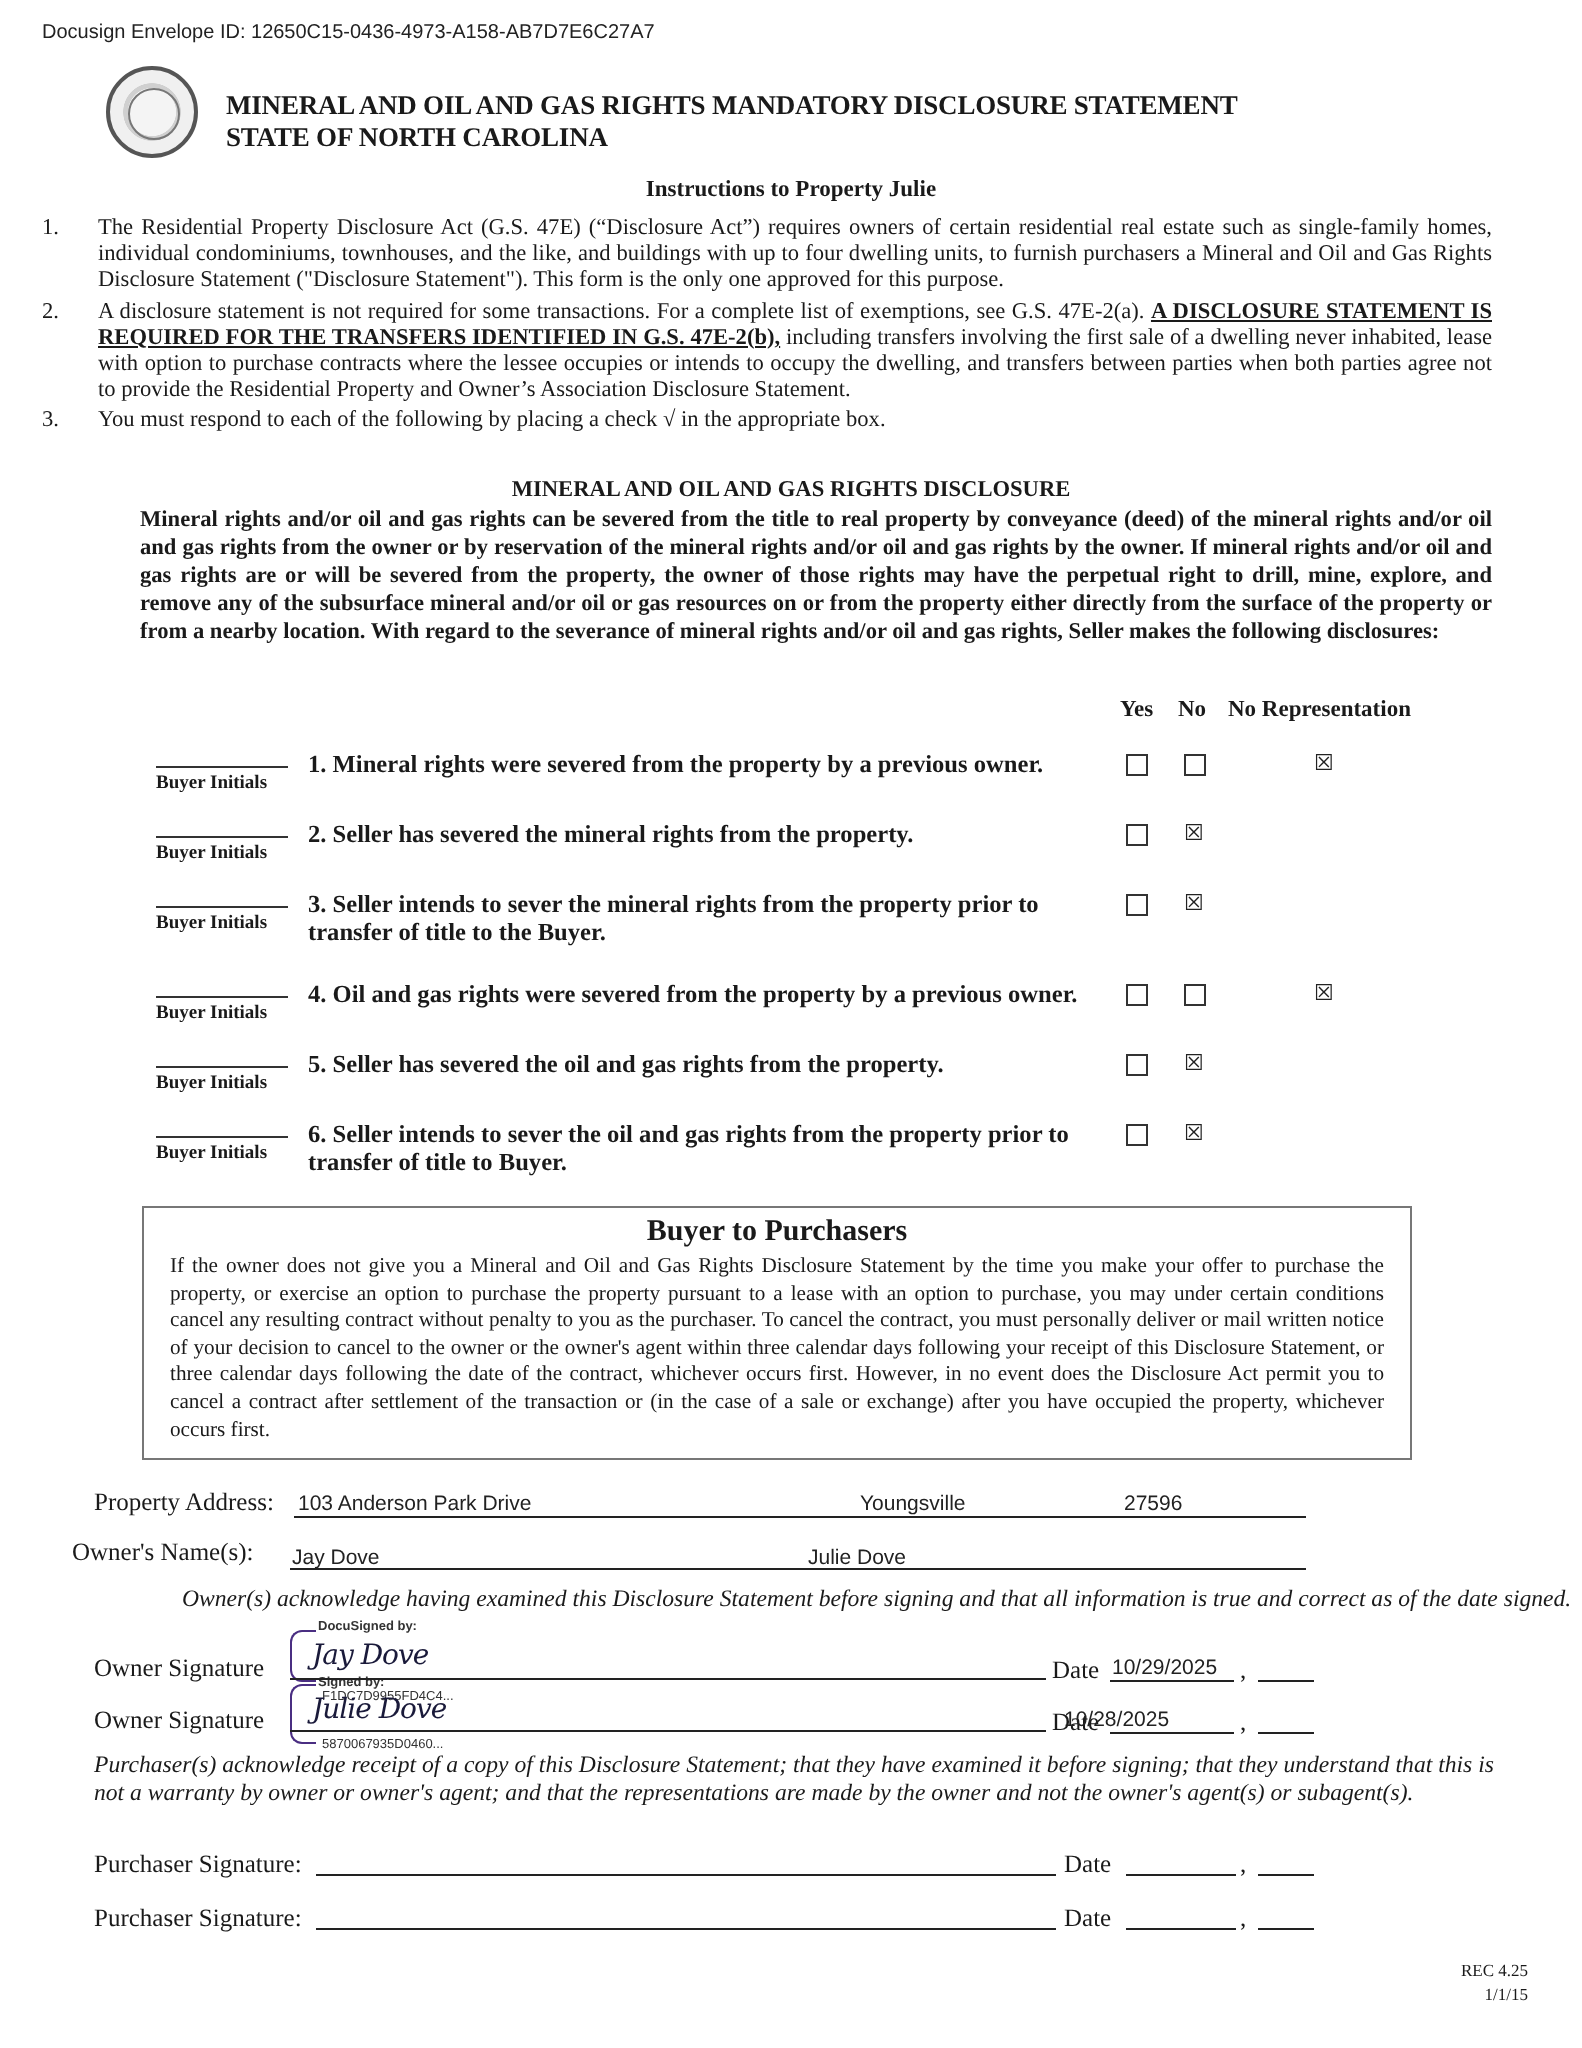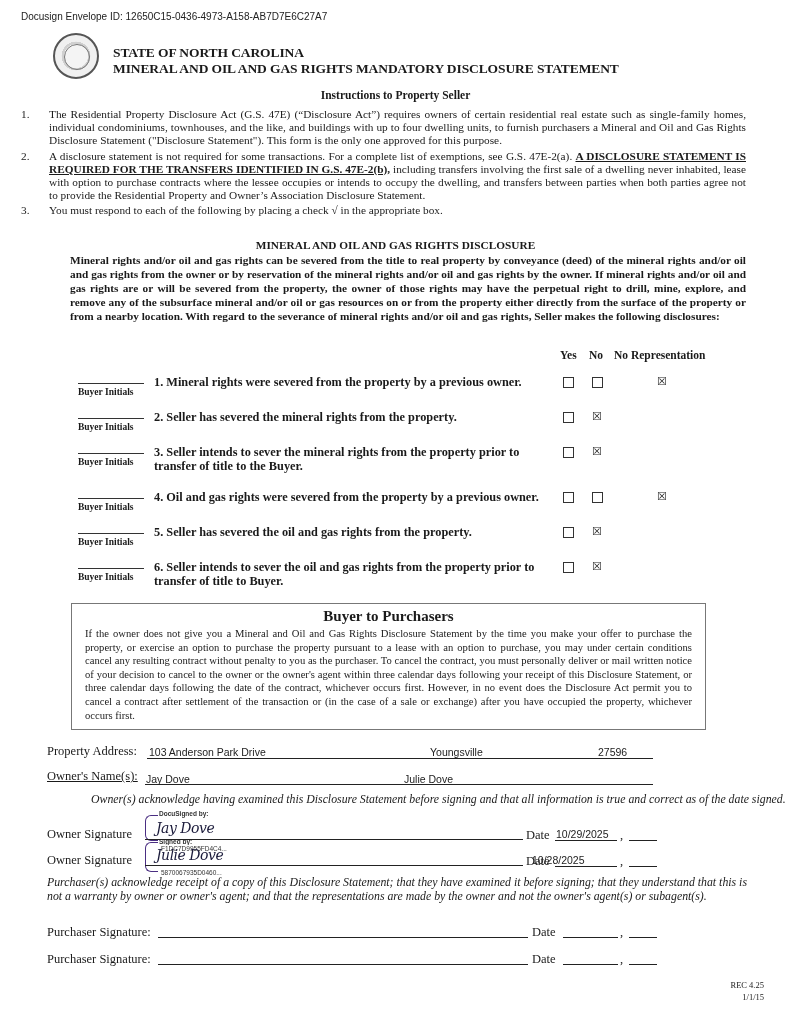--- a/index.html
+++ b/index.html
@@ -34,25 +34,25 @@
   .sig { position: absolute; font-family: "DejaVu Serif", serif; font-style: italic; font-size: 14px; color: #1a1a3a; letter-spacing: -0.5px; }
   .footer { position: absolute; right: 27px; top: 979px; font-size: 8.5px; text-align: right; line-height: 12px; }
 </style>
 </head>
 <body>
 
 <div class="env">Docusign Envelope ID: 12650C15-0436-4973-A158-AB7D7E6C27A7</div>
 
 <div class="seal"></div>
 <div class="title">
+  <div>MINERAL AND OIL AND GAS RIGHTS MANDATORY DISCLOSURE STATEMENT</div>
   <div>STATE OF NORTH CAROLINA</div>
-  <div>MINERAL AND OIL AND GAS RIGHTS MANDATORY DISCLOSURE STATEMENT</div>
 </div>
 
-<div class="center-h" style="top:89px;font-size:11.5px;">Instructions to Property Seller</div>
+<div class="center-h" style="top:89px;font-size:11.5px;">Instructions to Property Julie</div>
 
 <div class="list" style="top:108px;">
   <div class="li">
     <span class="n">1.</span>
     <span class="t">The Residential Property Disclosure Act (G.S. 47E) (“Disclosure Act”) requires owners of certain residential real estate such as single-family homes, individual condominiums, townhouses, and the like, and buildings with up to four dwelling units, to furnish purchasers a Mineral and Oil and Gas Rights Disclosure Statement ("Disclosure Statement"). This form is the only one approved for this purpose.</span>
   </div>
   <div class="li">
     <span class="n">2.</span>
     <span class="t"><span>A disclosure statement is not required for some transactions. For a complete list of exemptions, see G.S. 47E-2(a). </span><span class="ul">A DISCLOSURE STATEMENT IS REQUIRED FOR THE TRANSFERS IDENTIFIED IN  G.S. 47E-2(b),</span><span> including transfers involving the first sale of a dwelling never inhabited, lease with option to purchase contracts where the lessee occupies or intends to occupy the dwelling, and transfers between parties when both parties agree not to provide the Residential Property and Owner’s Association Disclosure Statement.</span></span>
   </div>
@@ -114,23 +114,23 @@
 
 <div class="note">
   <h3>Buyer to Purchasers</h3>
   <p>If the owner does not give you a Mineral and Oil and Gas Rights Disclosure Statement by the time you make your offer to purchase the property, or exercise an option to purchase the property pursuant to a lease with an option to purchase, you may under certain conditions cancel any resulting contract without penalty to you as the purchaser. To cancel the contract, you must personally deliver or mail written notice of your decision to cancel to the owner or the owner's agent within three calendar days following your receipt of this Disclosure Statement, or three calendar days following the date of the contract, whichever occurs first. However, in no event does the Disclosure Act permit you to cancel a contract after settlement of the transaction or (in the case of a sale or exchange) after you have occupied the property, whichever occurs first.</p>
 </div>
 
 <div class="fieldline" style="left:47px;top:744px;font-family:Liberation Serif, serif;">Property Address:</div>
 <div class="uline" style="left:147px;top:745px;width:506px;height:13px;"></div>
 <div class="fill" style="position:absolute;left:149px;top:746px;">103 Anderson Park Drive</div>
 <div class="fill" style="position:absolute;left:430px;top:746px;">Youngsville</div>
-<div class="fill" style="position:absolute;left:598px;top:746px;">27596</div>
+<div class="fill" style="position:absolute;left:562px;top:746px;">27596</div>
 
-<div class="fieldline" style="left:47px;top:769px;text-decoration:underline;">Owner's Name(s):</div>
+<div class="fieldline" style="left:36px;top:769px;">Owner's Name(s):</div>
 <div class="uline" style="left:145px;top:771px;width:508px;height:13px;"></div>
 <div class="fill" style="position:absolute;left:146px;top:773px;">Jay Dove</div>
 <div class="fill" style="position:absolute;left:404px;top:773px;">Julie Dove</div>
 
 <div class="ital" style="top:792px;margin-left:44px;">Owner(s) acknowledge having examined this Disclosure Statement before signing and that all information is true and correct as of the date signed.</div>
 
 <div class="ds-bracket" style="left:145px;top:815px;width:12px;height:24px;"></div>
 <div class="ds-label" style="left:158px;top:810px;font-weight:bold;">DocuSigned by:</div>
 <div class="ds-bracket" style="left:145px;top:842px;width:12px;height:28px;"></div>
 <div class="ds-label" style="left:158px;top:838px;font-weight:bold;">Signed by:</div>

